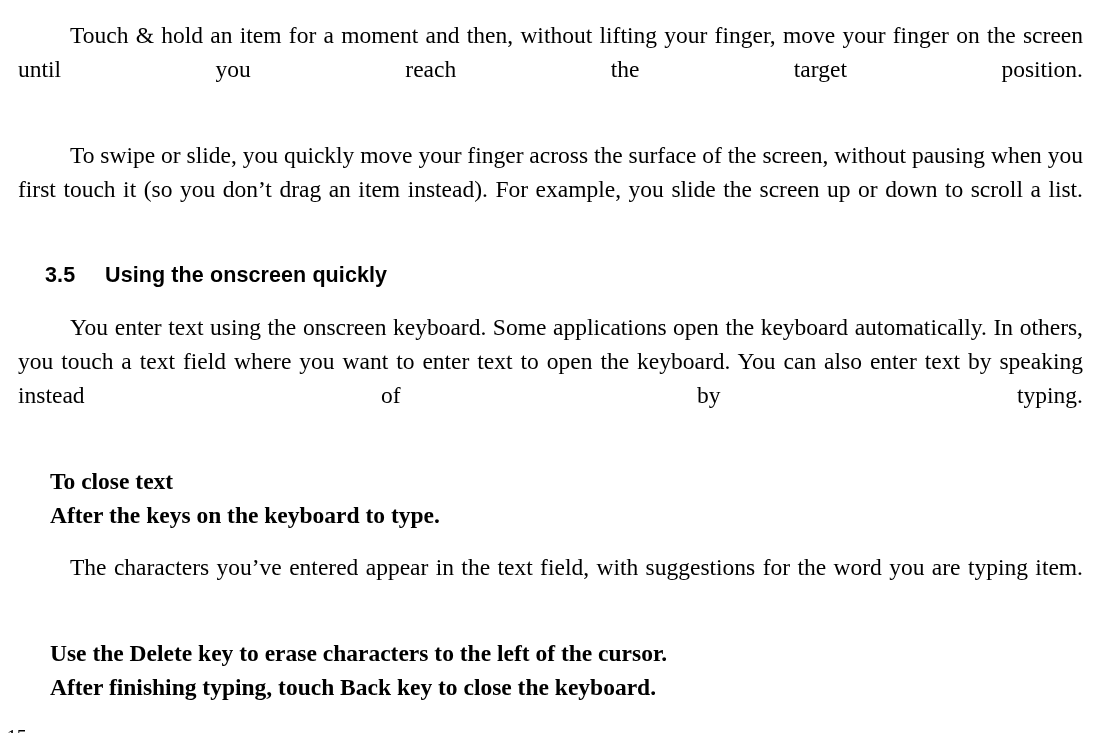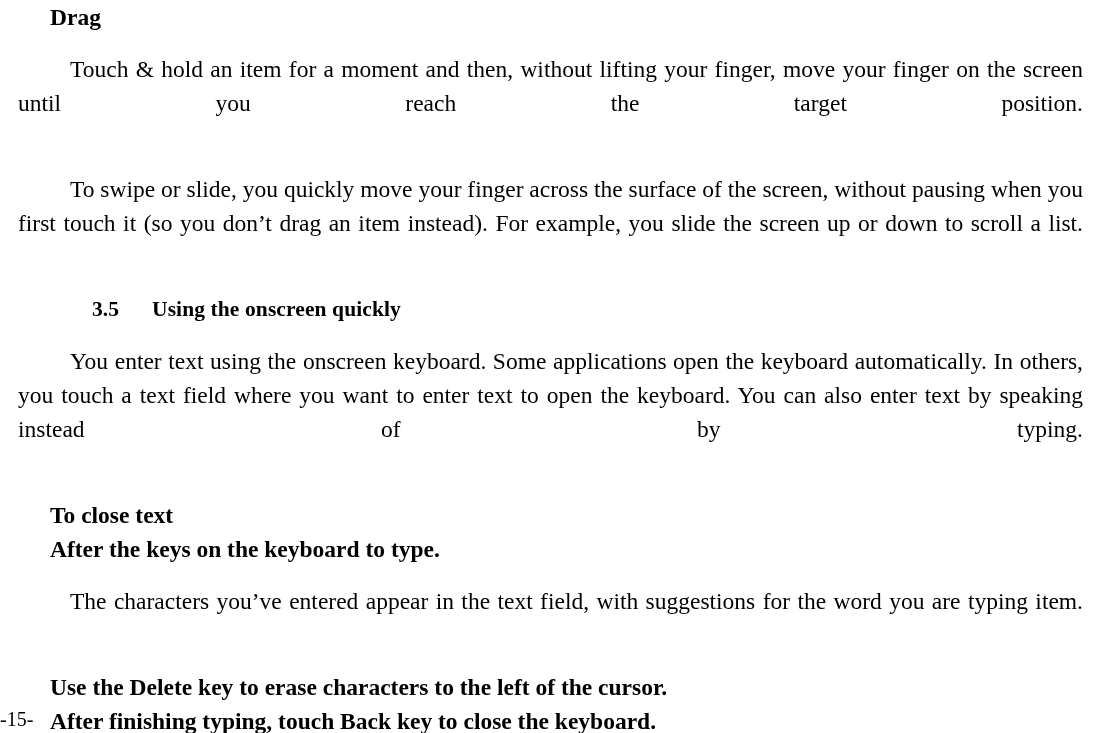--- a/index.html
+++ b/index.html
@@ -53,26 +53,26 @@
     font-size: 23.5px;
     line-height: 34px;
     font-weight: bold;
     margin: 0;
     padding-left: 50px;
     white-space: nowrap;
   }
 
   
   .section-head {
-    font-family: Liberation Serif, serif;
+    font-family: Liberation Sans, sans-serif;
     font-size: 21.5px;
     line-height: 34px;
     font-weight: bold;
     margin: 0;
-    padding-left: 92px;
+    padding-left: 45px;
     letter-spacing: 0.1px;
     white-space: nowrap;
     display: flex;
     align-items: baseline;
   }
   .section-head .num {
     display: inline-block;
     min-width: 60px;
   }
   .section-head .ttl {
@@ -89,21 +89,20 @@
     font-size: 20px;
     line-height: 24px;
     color: #000;
   }
 </style>
 </head>
 <body>
 
 <div class="page">
 
-  <div class="subhead">Drag</div>
 
   <p class="para indent">Touch &amp; hold an item for a moment and then, without lifting your finger, move your finger on the screen until you reach the target position.</p>
 
 
   <p class="para indent">To swipe or slide, you quickly move your finger across the surface of the screen, without pausing when you first touch it (so you don’t drag an item instead). For example, you slide the screen up or down to scroll a list.</p>
 
   <div class="section-head">
     <span class="num">3.5</span>
       <span class="ttl">Using the onscreen quickly</span>
   </div>

